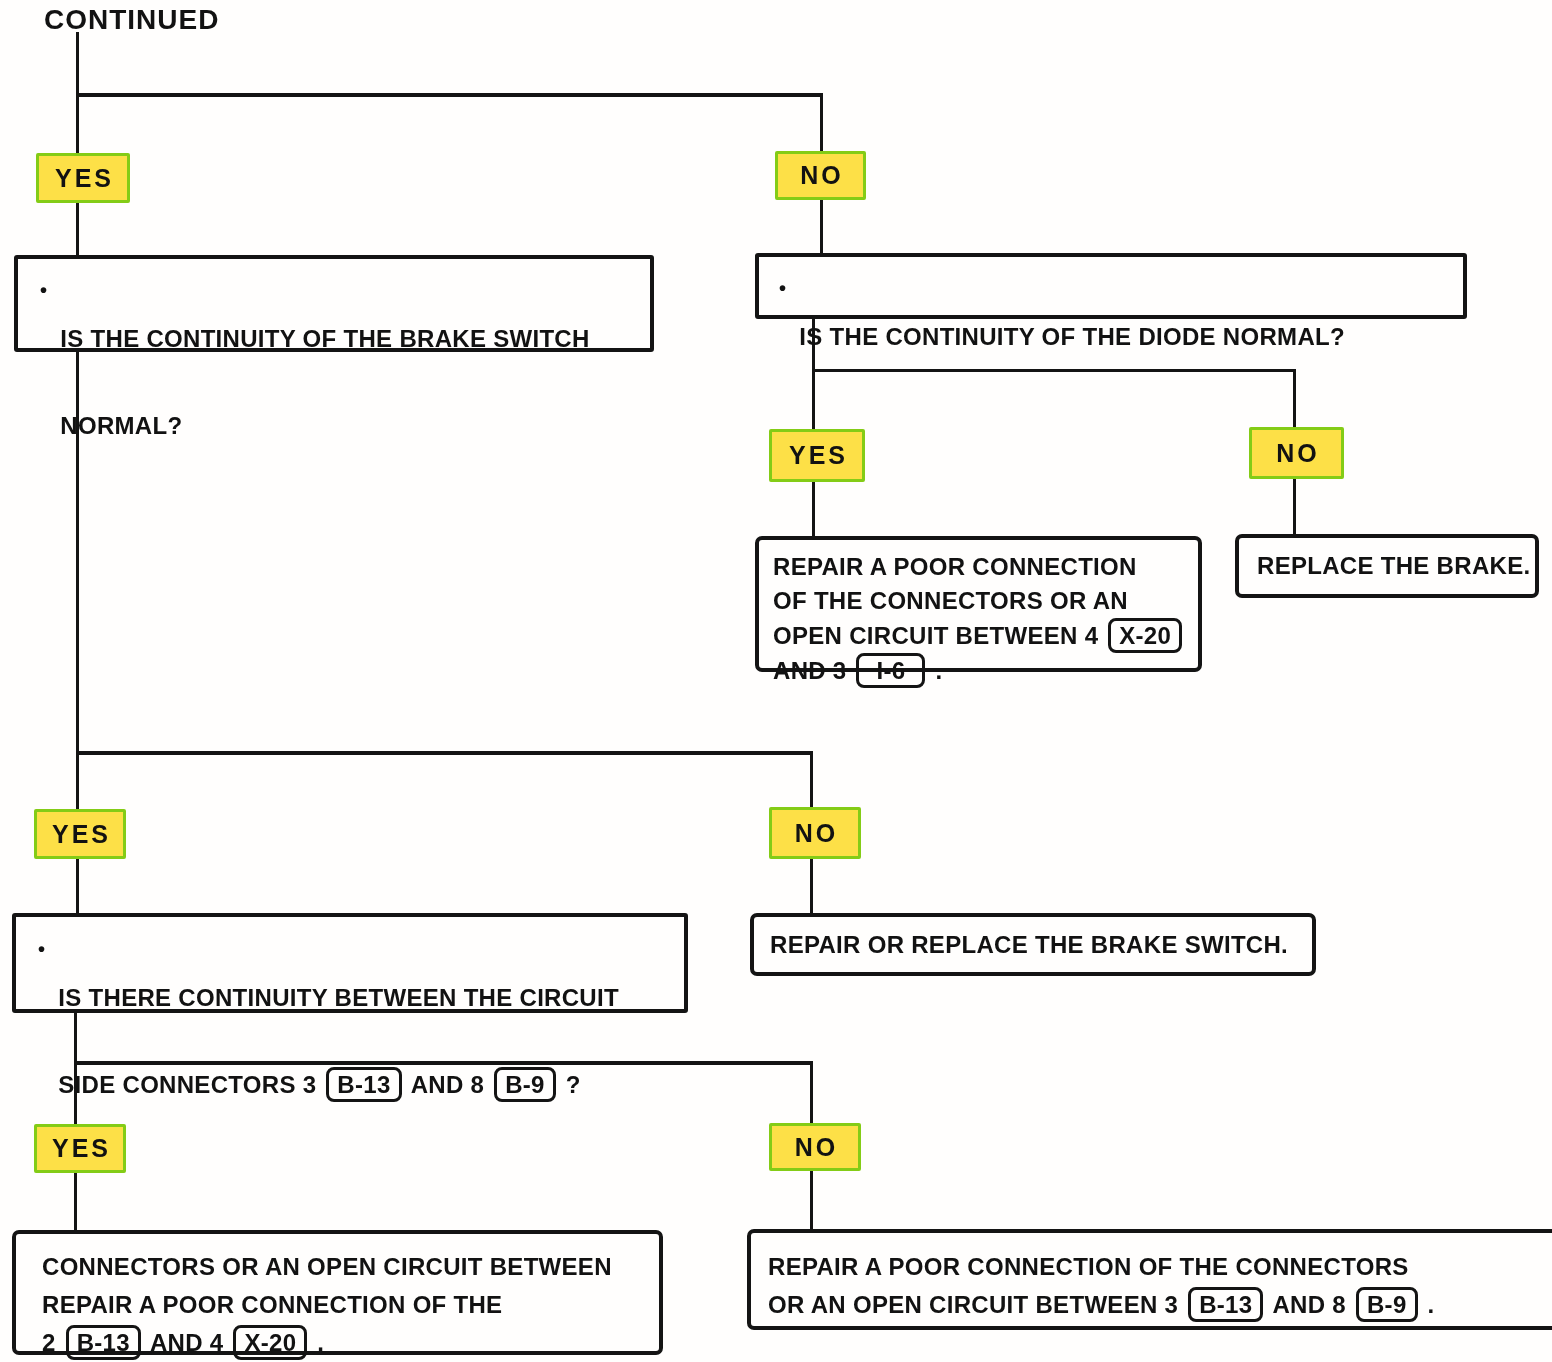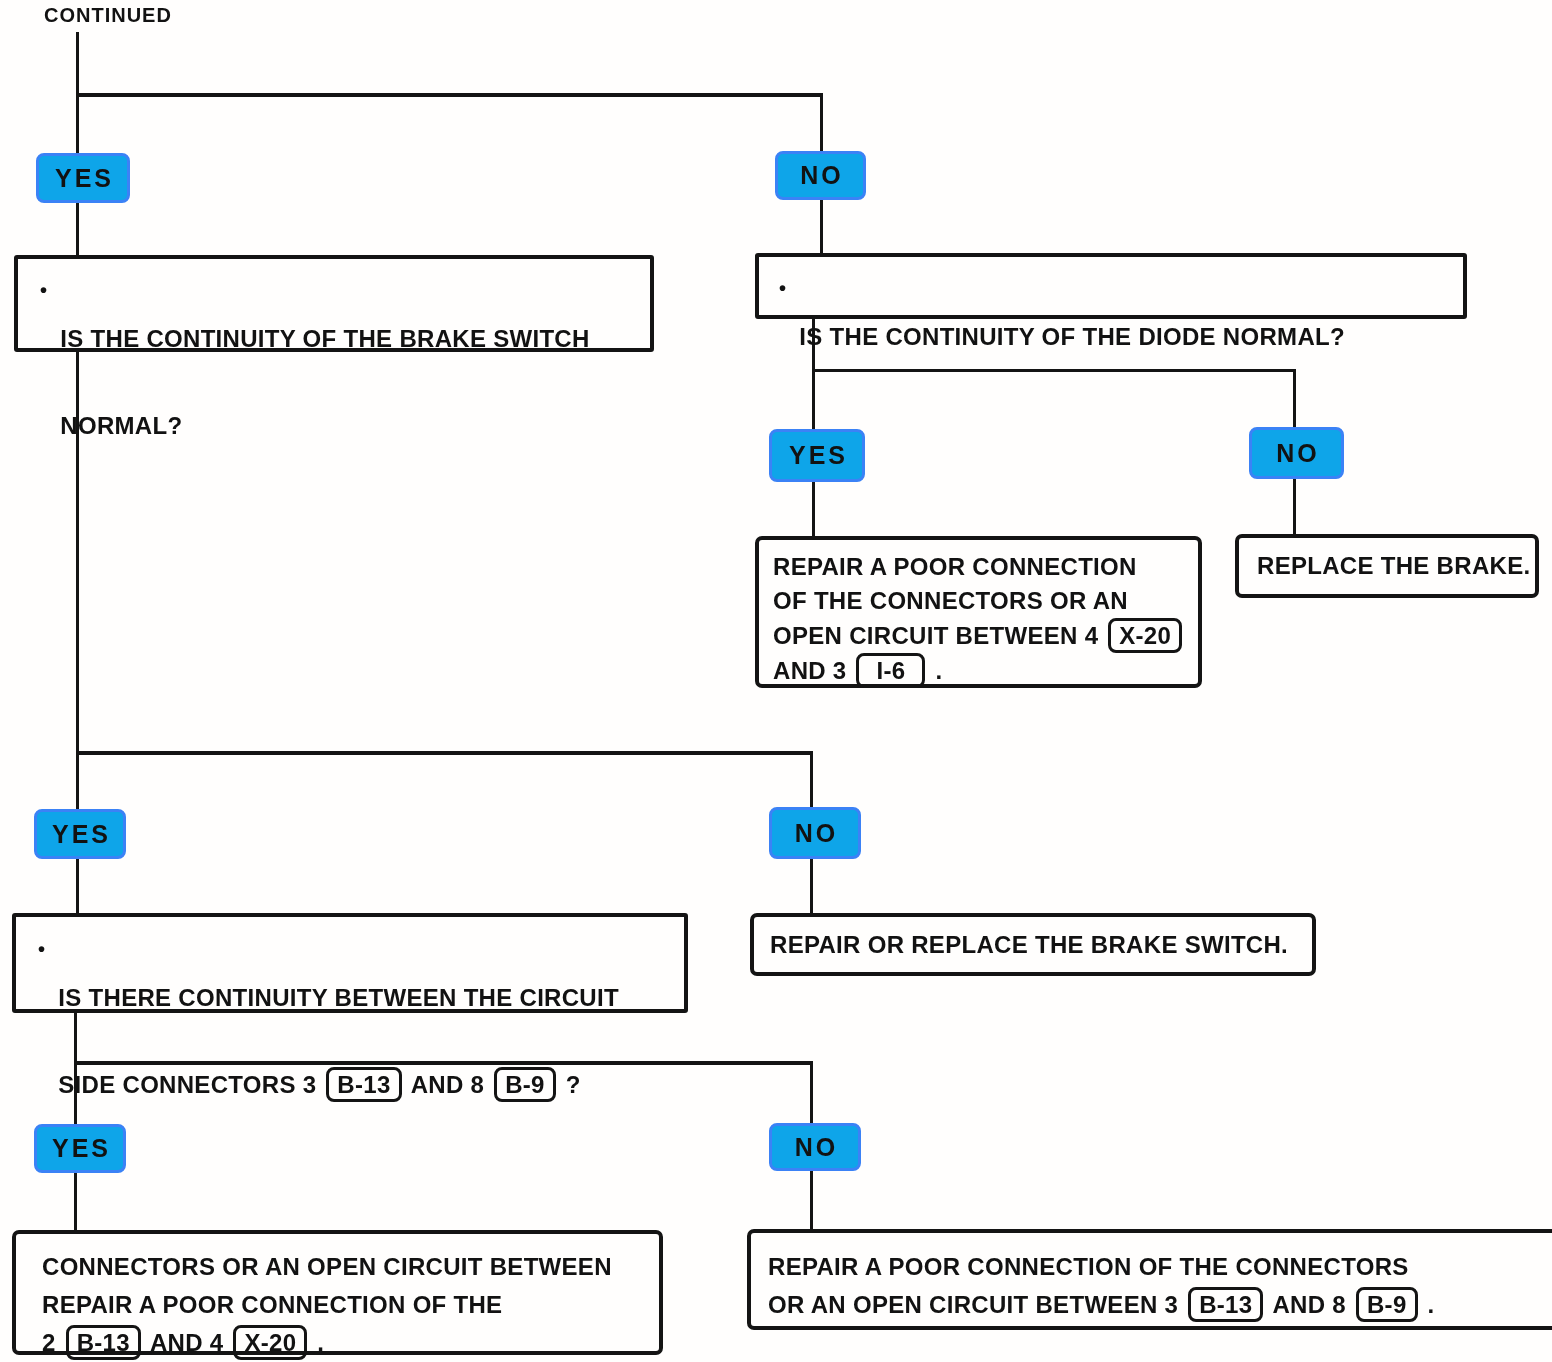--- a/index.html
+++ b/index.html
@@ -8,26 +8,26 @@
     width:1552px; height:1362px;
     background:#fffefd;
     font-family:"Liberation Sans", sans-serif;
     color:#121212;
     font-weight:bold;
     overflow:hidden;
   }
   .ln { position:absolute; background:#141414; }
   .label-continued {
     position:absolute; left:44px; top:4px;
-    font-size:20px; letter-spacing:1px;
+    font-size:28px; letter-spacing:1px;
   }
   .badge {
     position:absolute; box-sizing:border-box;
-    border:3px solid #3b82f6; border-radius:8px;
-    background:#0ea5e9;
+    border:3px solid #84cc16; border-radius:2px;
+    background:#fde047;
     display:flex; align-items:center; justify-content:center;
     font-size:25px; letter-spacing:3px; text-indent:3px;
   }
   .box {
     position:absolute; box-sizing:border-box;
     border:4px solid #141414; background:#fffefd;
     font-size:24px; letter-spacing:0.3px;
   }
   .q { border-radius:3px; display:flex; align-items:flex-start; }
   .act { border-radius:7px; }
@@ -88,21 +88,21 @@
   <div class="box q" style="left:755px;top:253px;width:712px;height:66px;padding:12px 8px 0 20px">
     <span class="bullet">•</span>
     <div class="qlines">
       <div>IS THE CONTINUITY OF THE DIODE NORMAL?</div>
     </div>
   </div>
 
   <div class="badge" style="left:769px;top:429px;width:96px;height:53px">YES</div>
   <div class="badge" style="left:1249px;top:427px;width:95px;height:52px">NO</div>
 
-  <div class="box act" style="left:755px;top:536px;width:447px;height:152px;padding:10px 8px 0 14px;line-height:34px">
+  <div class="box act" style="left:755px;top:536px;width:447px;height:136px;padding:10px 8px 0 14px;line-height:34px">
     <div class="tline">REPAIR A POOR CONNECTION</div>
     <div class="tline">OF THE CONNECTORS OR AN</div>
     <div class="tline">
       <span>OPEN CIRCUIT BETWEEN 4</span>
       <span class="tag">X-20</span>
     </div>
     <div class="tline">
       <span>AND 3</span>
       <span class="tag tag-wide">I-6</span>
       <span>.</span>

